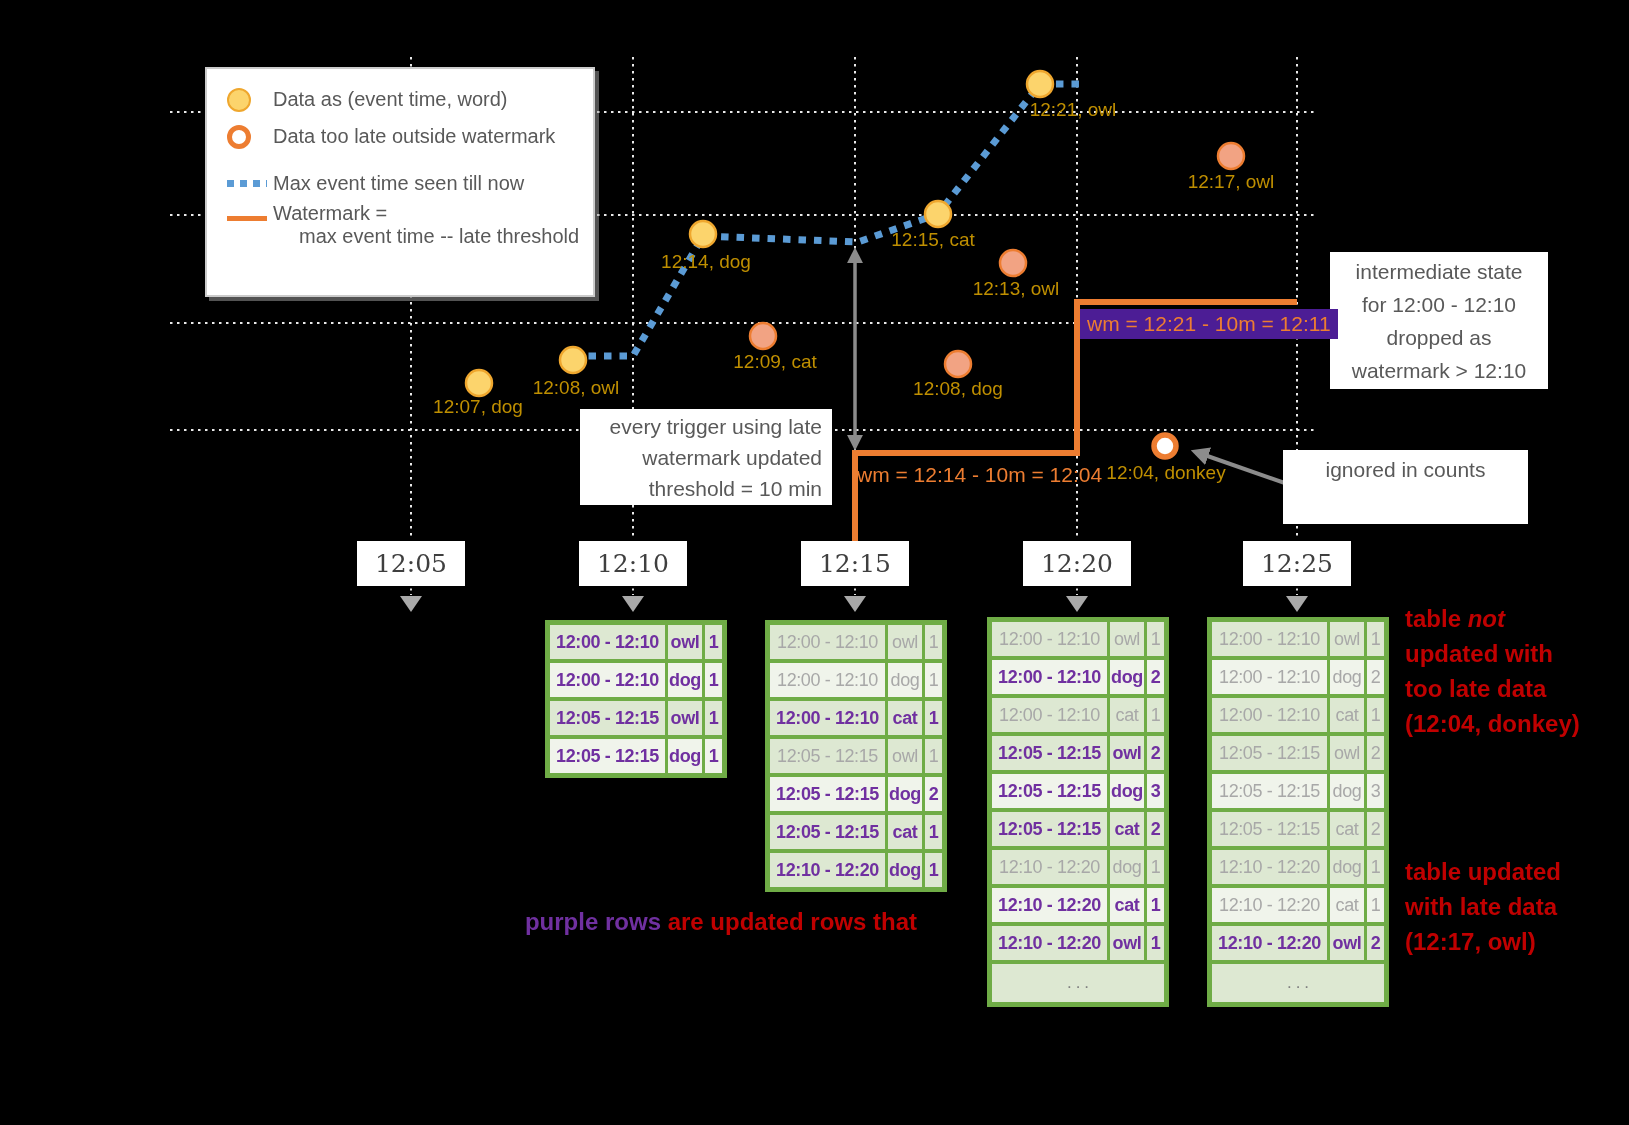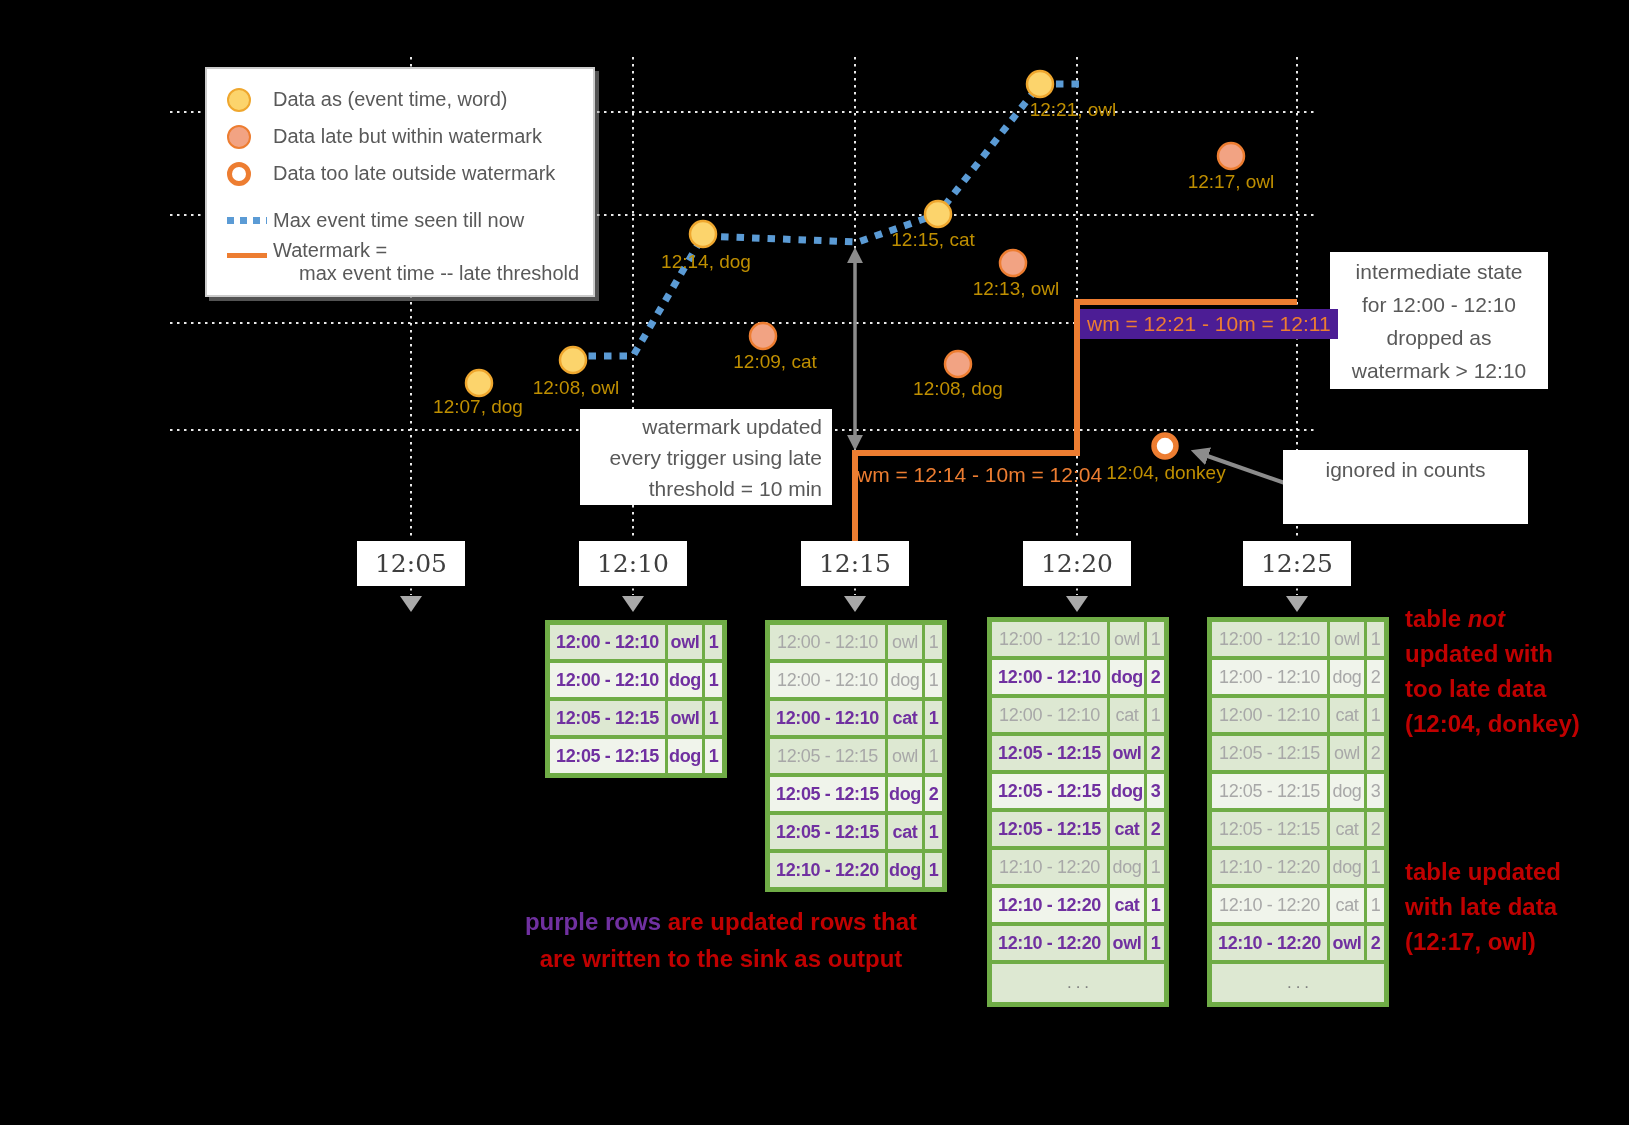--- a/index.html
+++ b/index.html
@@ -150,26 +150,20 @@
 
   <div class="legend">
     <div class="leg-item">
       <span class="leg-icon">
           <span class="dot on"></span>
         </span>
       <span>Data as (event time, word)</span>
     </div>
     <div class="leg-item">
       <span class="leg-icon">
-          <span class="dot lt"></span>
-        </span>
-      <span>Data late but within watermark</span>
-    </div>
-    <div class="leg-item">
-      <span class="leg-icon">
           <span class="dot ring"></span>
         </span>
       <span>Data too late outside watermark</span>
     </div>
     <div class="leg-gap"></div>
     <div class="leg-item">
       <span class="leg-icon">
           <span class="dash-line"></span>
         </span>
       <span>Max event time seen till now</span>
@@ -179,22 +173,22 @@
           <span class="solid-line"></span>
         </span>
       <div class="wm-lines">
         <div>Watermark =</div>
         <div class="indent">max event time -- late threshold</div>
       </div>
     </div>
   </div>
 
   <div class="white-box" id="wm-update-box">
+    <div>every trigger using late</div>
     <div>watermark updated</div>
-    <div>every trigger using late</div>
     <div>threshold = 10 min</div>
   </div>
 
   <div class="white-box" id="intermediate-box">
     <div>intermediate state</div>
     <div>for 12:00 - 12:10</div>
     <div>dropped as</div>
     <div>watermark &gt; 12:10</div>
   </div>
 
@@ -202,21 +196,20 @@
     <div>ignored in counts</div>
   </div>
 
   <div class="wm-label" id="wm-label-1">wm = 12:14 - 10m = 12:04</div>
   <div class="wm-label" id="wm-label-2">wm = 12:21 - 10m = 12:11</div>
 
   <div class="red-note" id="purple-note">
     <div>
       <span class="hl">purple rows</span><span> are updated rows that</span>
     </div>
-    <div>are written to the sink as output</div>
   </div>
 
   <div class="red-note" id="not-updated-note">
     <div><span>table </span><em>not</em></div>
     <div>updated with</div>
     <div>too late data</div>
     <div>(12:04, donkey)</div>
   </div>
 
   <div class="red-note" id="late-updated-note">

